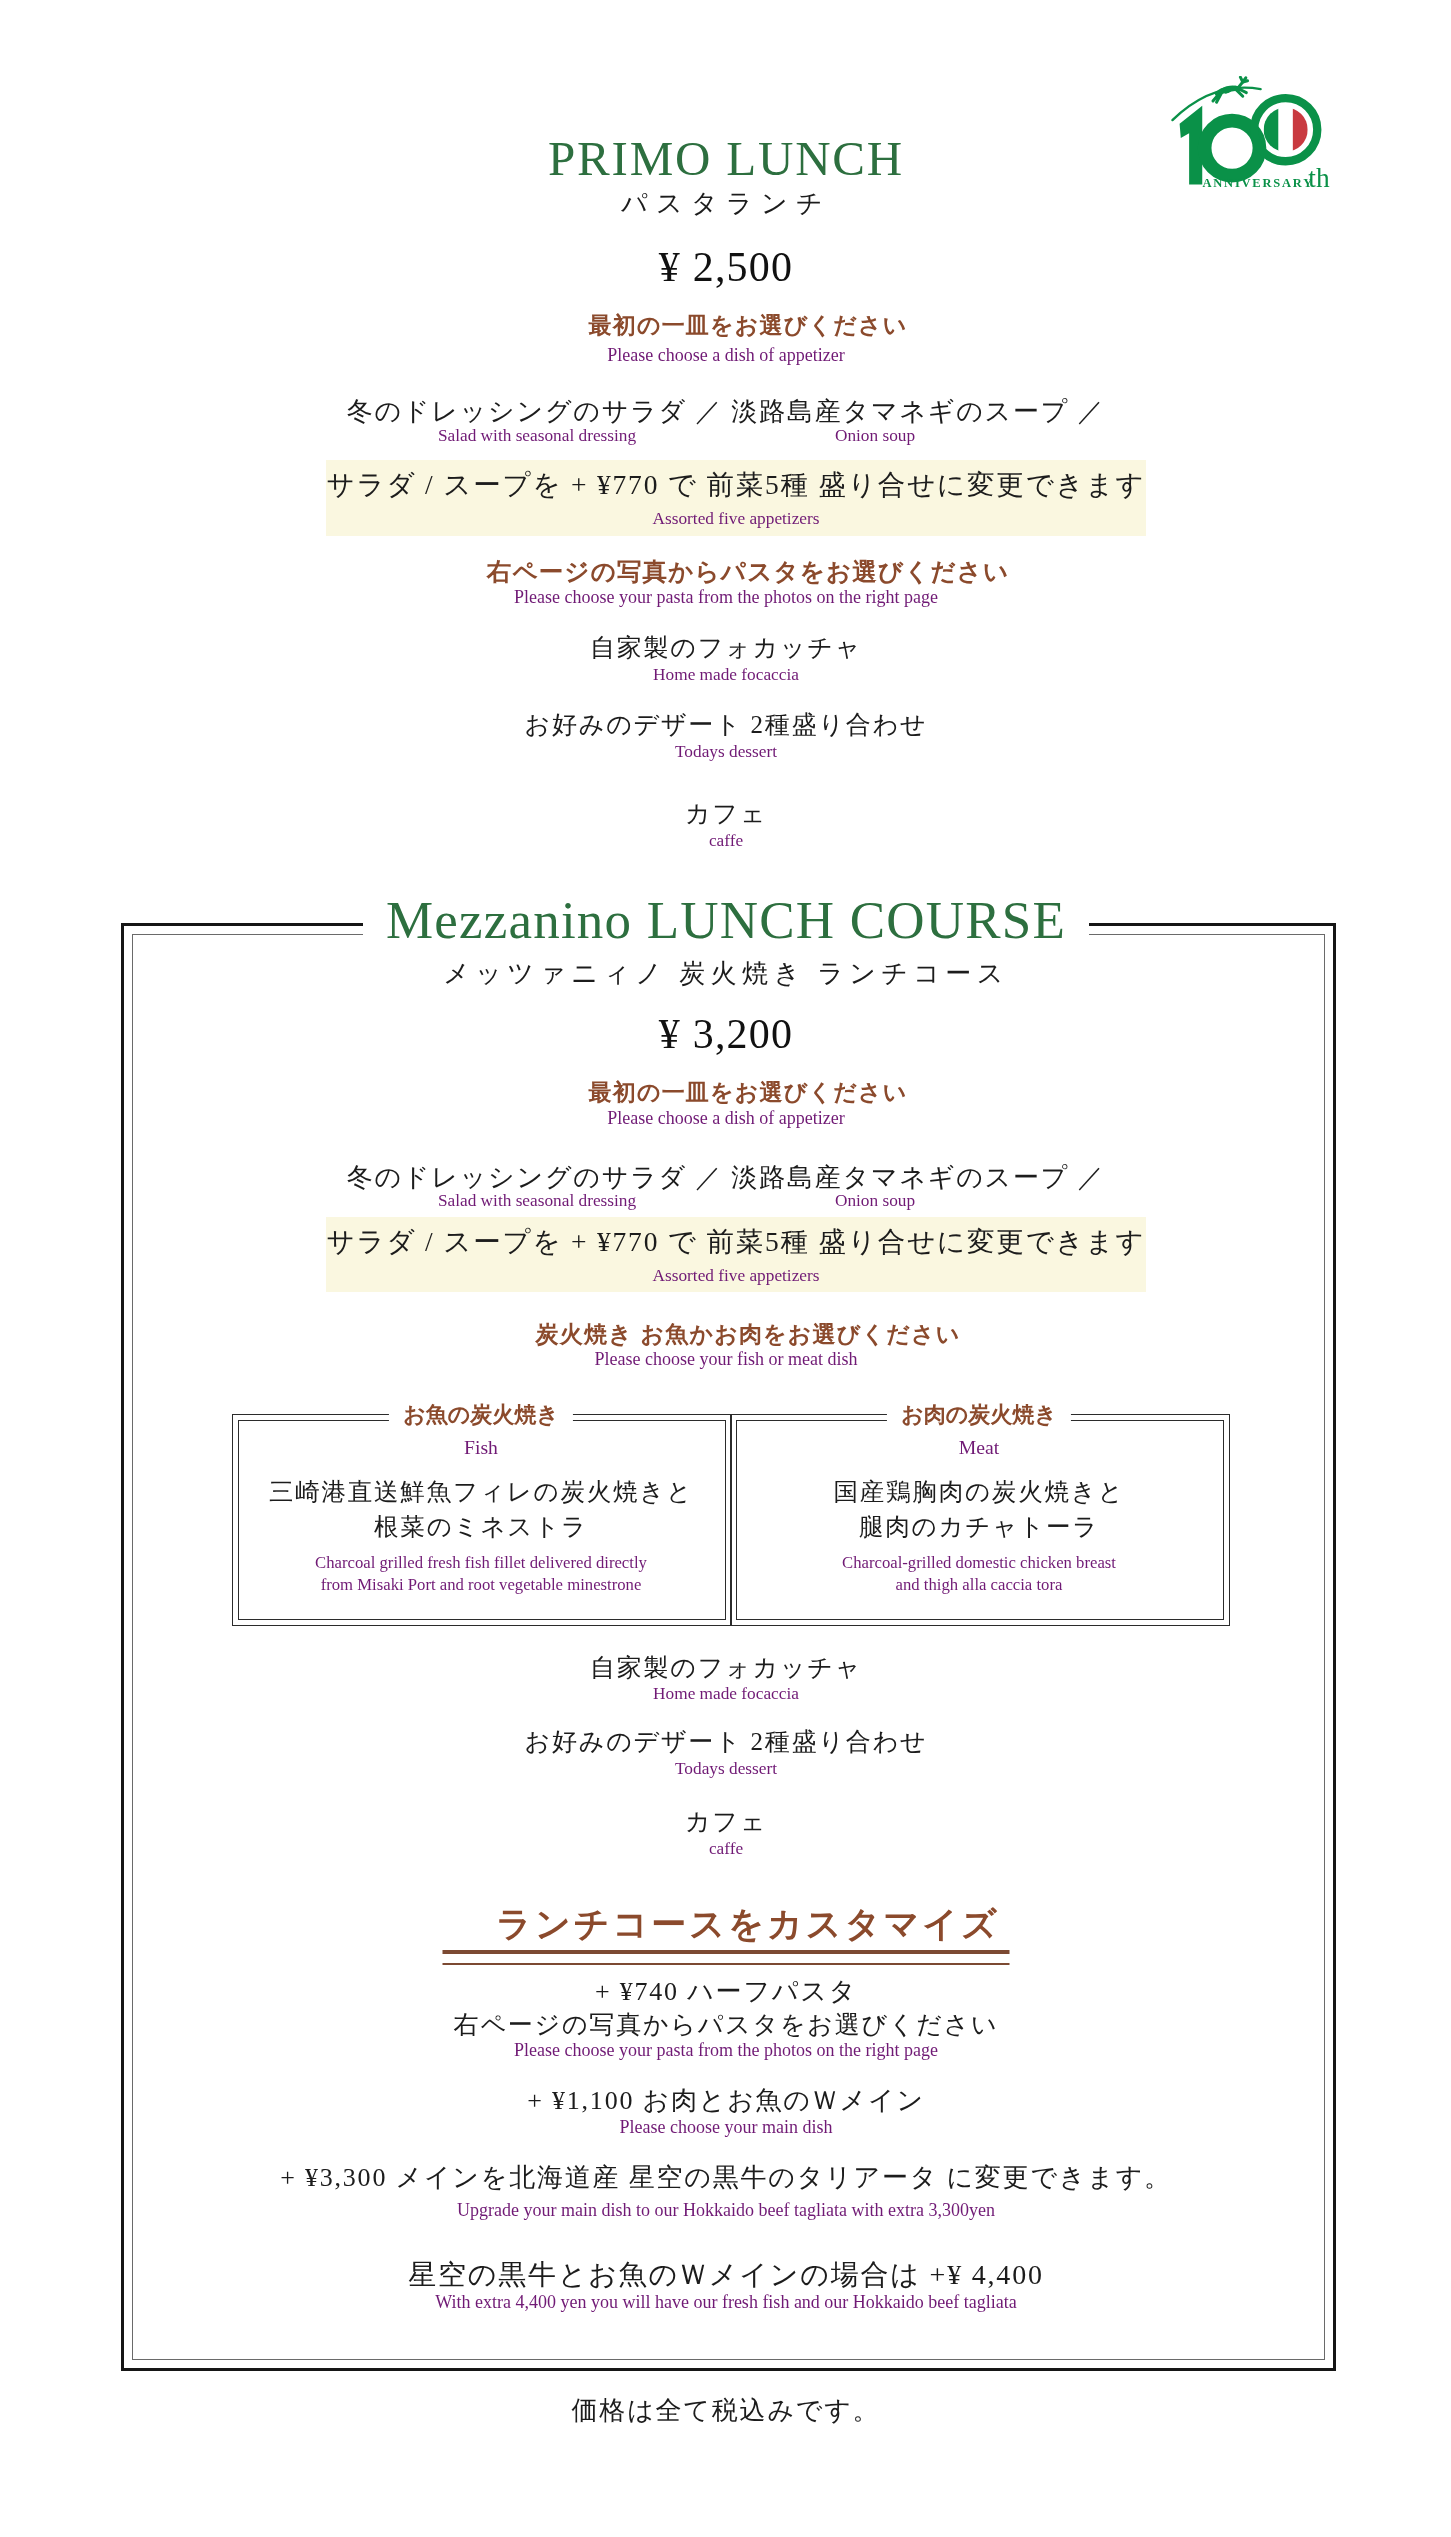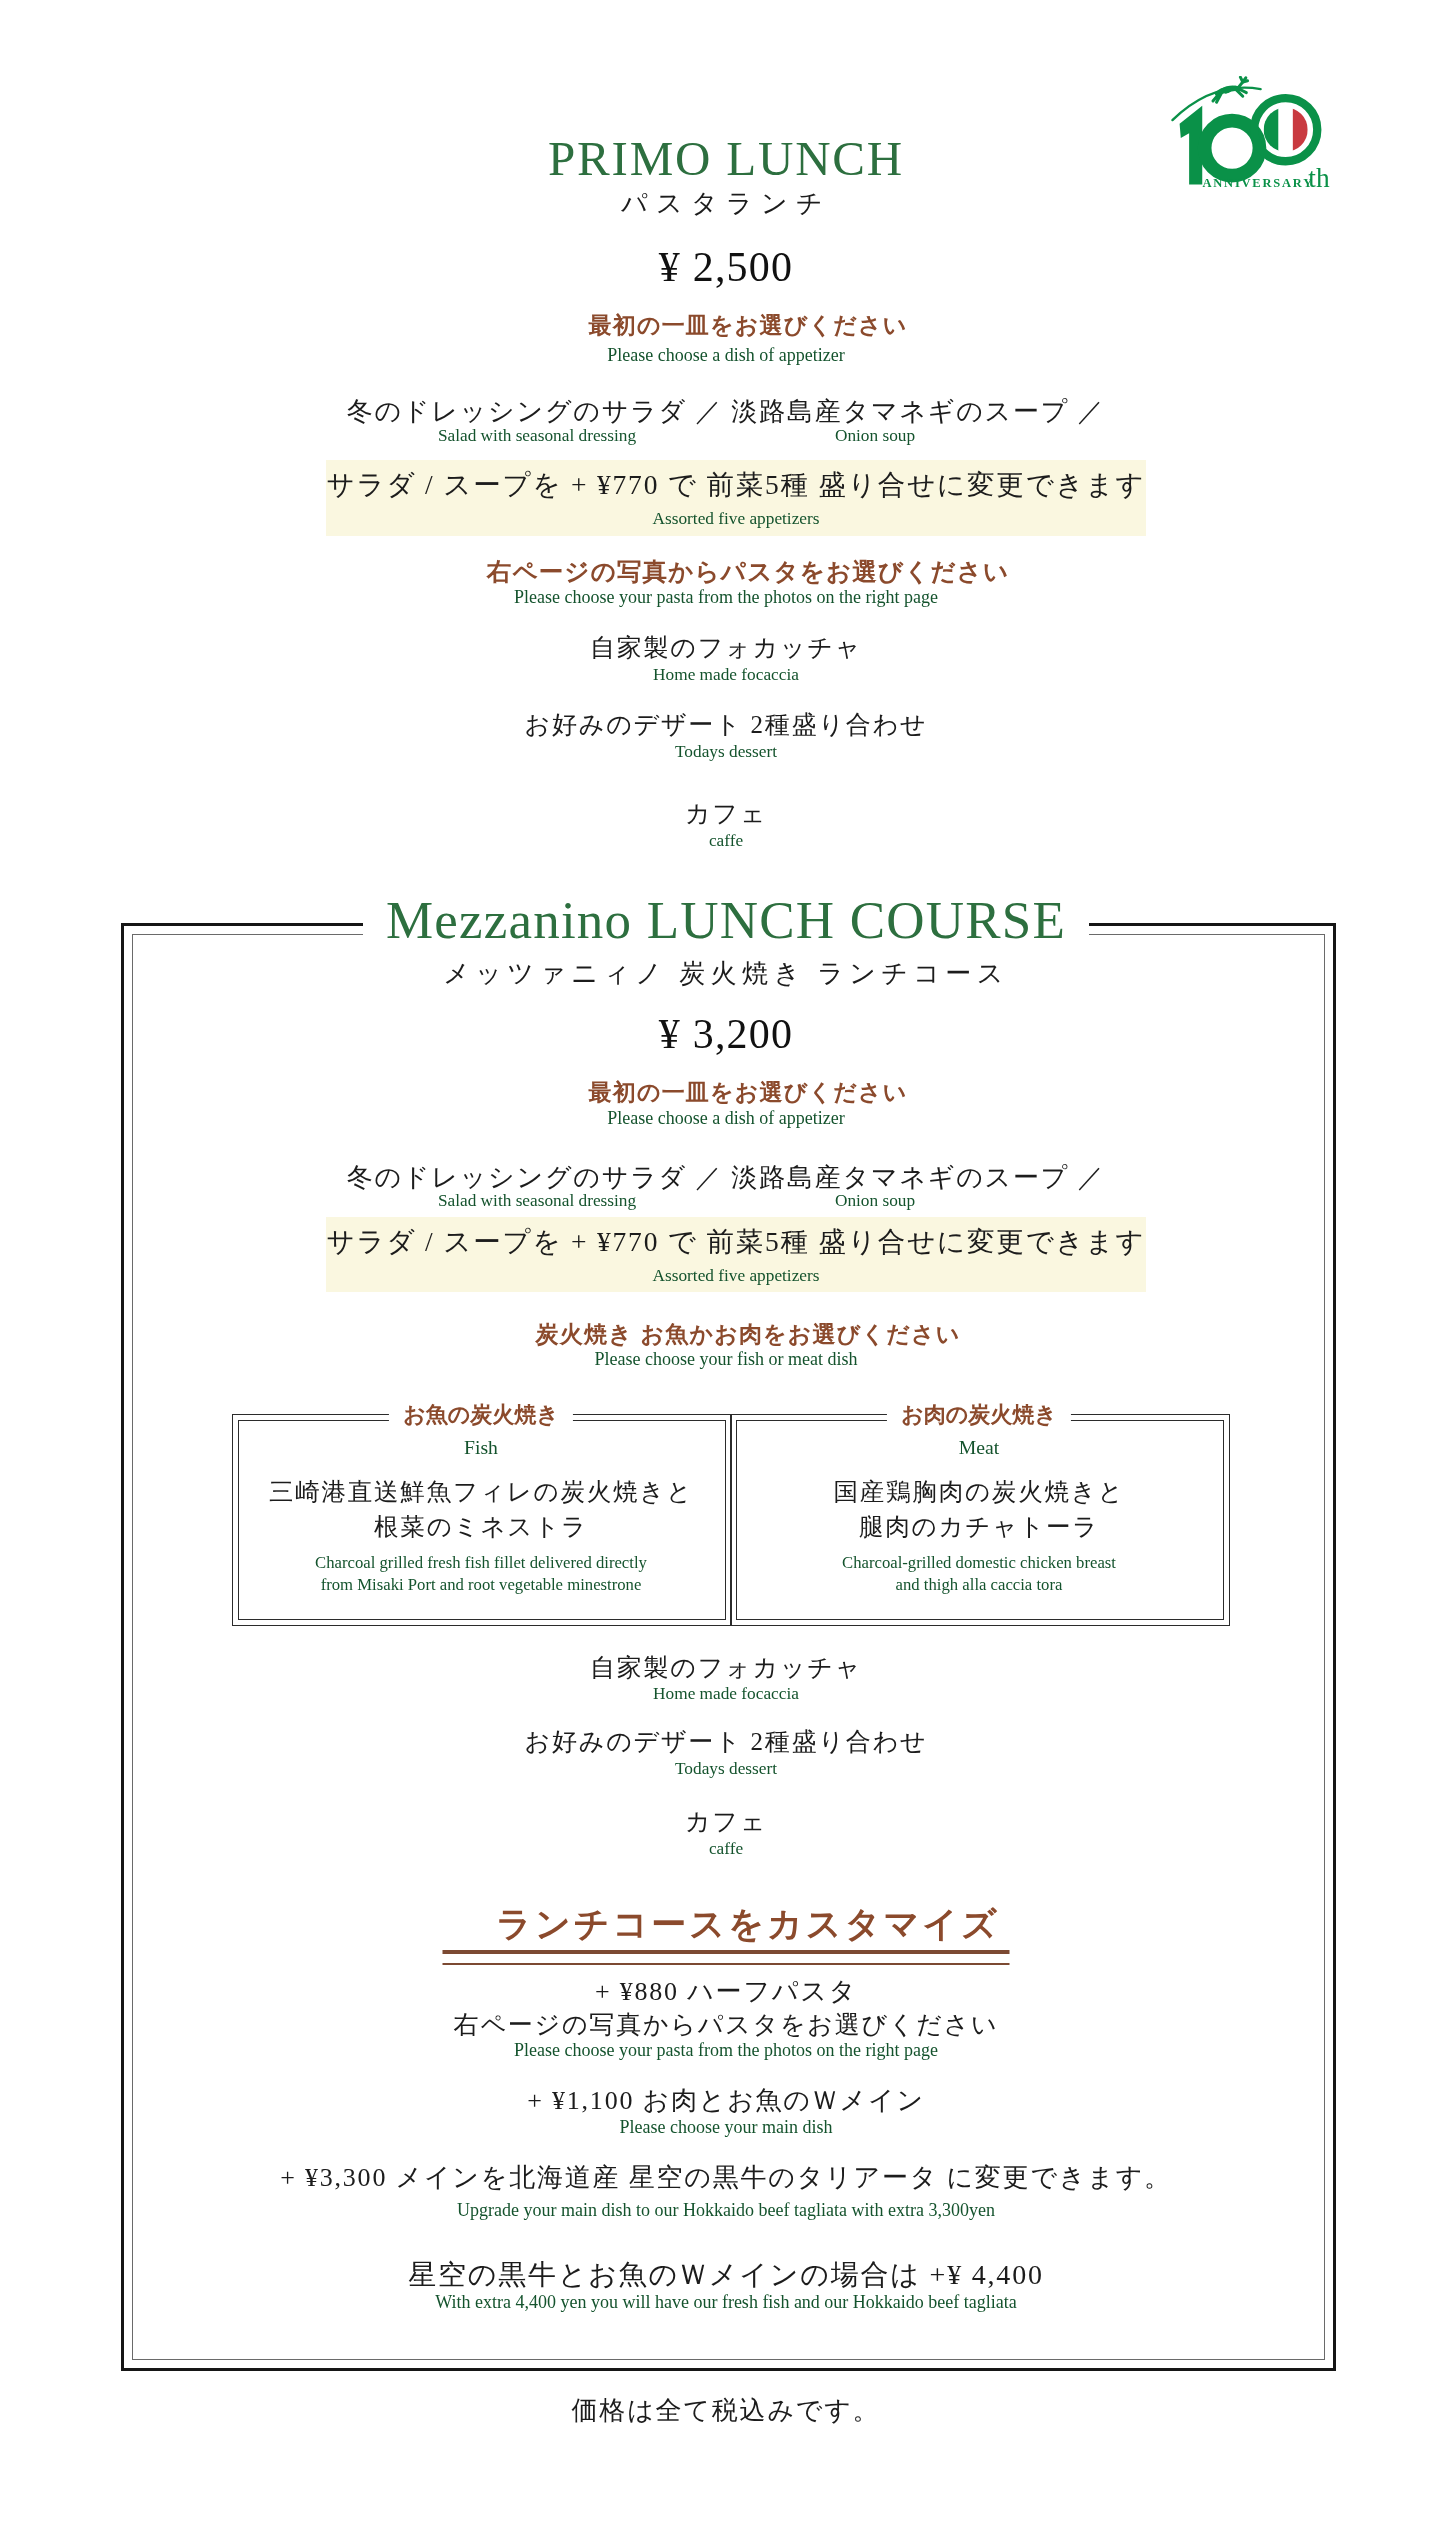--- a/index.html
+++ b/index.html
@@ -1,21 +1,21 @@
 <!DOCTYPE html>
 <html style="font-size:9.5px"><head>
 <meta charset="utf-8">
 <style>
   html,body{margin:0;padding:0;background:#ffffff;}
   .page{position:relative;width:1452px;height:2538px;background:#ffffff;overflow:hidden;
         font-family:"Liberation Serif","DejaVu Serif",serif;color:#1c1c1c;}
   .c{position:absolute;left:0;width:100%;text-align:center;white-space:nowrap;}
   .abs{position:absolute;}
   .green-title{color:#2d6f3f;font-family:"Liberation Serif","DejaVu Serif",serif;}
-  .en{color:#14532d;font-family:"Liberation Serif","DejaVu Serif",serif;}
+  .en{color:#701a75;font-family:"Liberation Serif","DejaVu Serif",serif;}
   .brown{color:#8b4a2c;font-family:"Liberation Sans","DejaVu Sans",sans-serif;font-weight:bold;padding-left:22px;}
   .jp{color:#1c1c1c;letter-spacing:1.8px;}
   .price{font-size:42px;color:#111;letter-spacing:1.2px;}
   .band{position:absolute;left:326px;width:820px;background:#faf7e0;
         display:flex;flex-direction:column;justify-content:center;align-items:center;}
   .bigbox{position:absolute;left:121px;top:923px;width:1209px;height:1442px;border:3px solid #161616;}
   .bigbox-inner{position:absolute;left:7.8px;top:7.8px;right:7.8px;bottom:7.8px;border:1.2px solid #6a6a6a;}
   .onborder{position:absolute;background:#ffffff;z-index:5;}
   .dishbox{position:absolute;top:1414px;height:210px;border:1.2px solid #2b2b2b;}
   .dishbox-inner{position:absolute;left:5.4px;top:5.4px;right:5.4px;bottom:5.4px;border:1.2px solid #2b2b2b;}
@@ -140,21 +140,21 @@
   <div class="c jp" style="top:1725px;font-size:25px;">お好みのデザート 2種盛り合わせ</div>
   <div class="c en" style="top:1759px;font-size:17.3px;">Todays dessert</div>
 
   <div class="c jp" style="top:1805px;font-size:25px;">カフェ</div>
   <div class="c en" style="top:1839px;font-size:17.3px;">caffe</div>
 
   <div class="c brown" style="top:1901px;font-size:35px;letter-spacing:3px;">ランチコースをカスタマイズ</div>
   <div class="brownline" style="top:1950px;height:4.2px;"></div>
   <div class="brownline" style="top:1963px;height:1.8px;"></div>
 
-  <div class="c jp" style="top:1974px;font-size:26px;">+ ¥880 ハーフパスタ</div>
+  <div class="c jp" style="top:1974px;font-size:26px;">+ ¥740 ハーフパスタ</div>
   <div class="c jp" style="top:2008px;font-size:25px;">右ページの写真からパスタをお選びください</div>
   <div class="c en" style="top:2040px;font-size:18px;">Please choose your pasta from the photos on the right page</div>
 
   <div class="c jp" style="top:2083px;font-size:26px;">+ ¥1,100  お肉とお魚のＷメイン</div>
   <div class="c en" style="top:2117px;font-size:18px;">Please choose your main dish</div>
 
   <div class="c jp" style="top:2160px;font-size:26px;">+ ¥3,300  メインを北海道産 星空の黒牛のタリアータ に変更できます。</div>
   <div class="c en" style="top:2200px;font-size:18px;">Upgrade your main dish to our Hokkaido beef tagliata with extra 3,300yen</div>
 
   <div class="c jp" style="top:2256px;font-size:28px;">星空の黒牛とお魚のＷメインの場合は +¥ 4,400</div>

